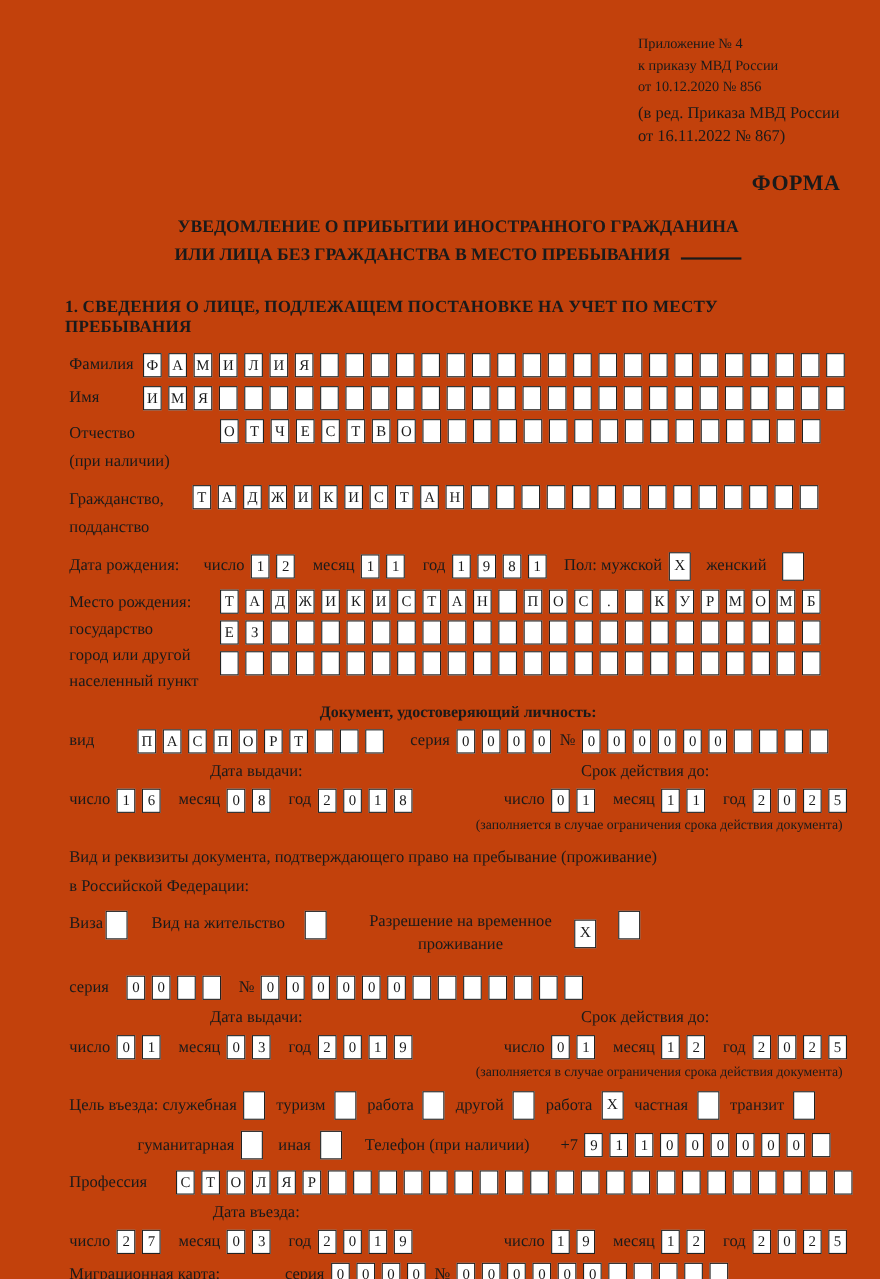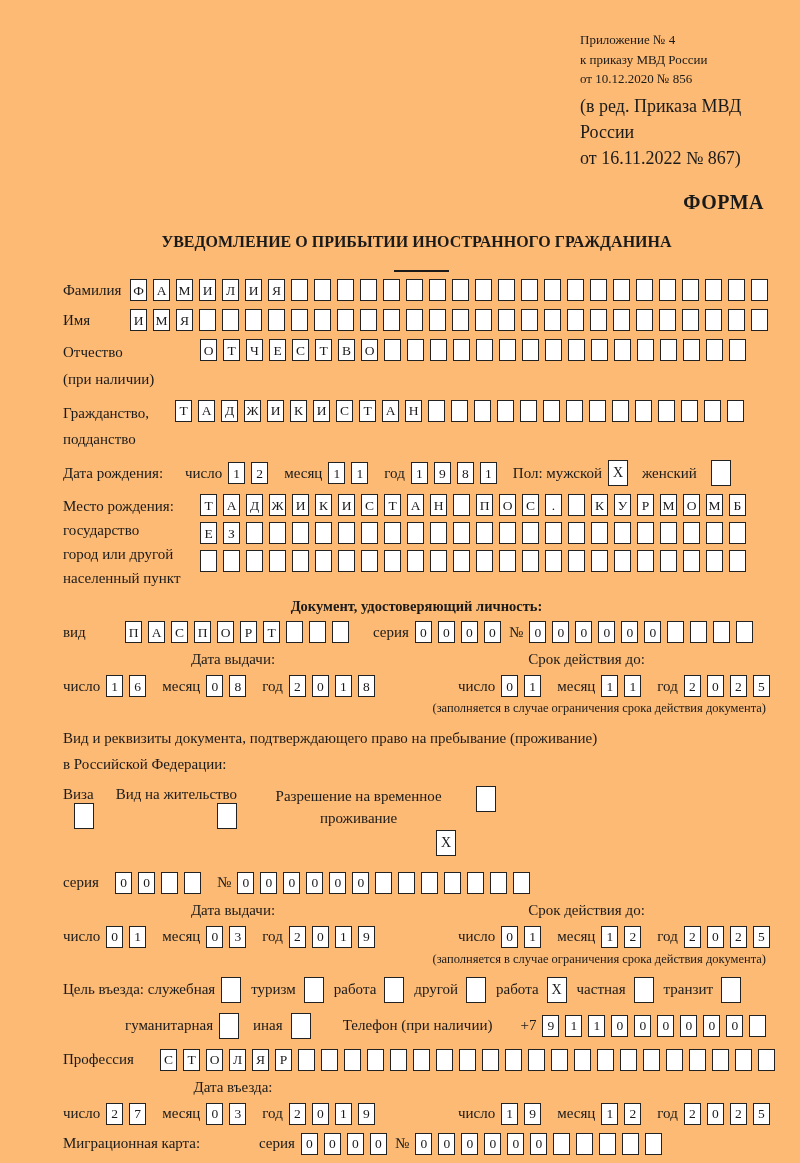--- a/index.html
+++ b/index.html
@@ -1,29 +1,29 @@
 <!DOCTYPE html>
 <html><head>
 <meta charset="utf-8">
 <style>
   * { margin:0; padding:0; box-sizing:border-box; }
   html,body { background:#ffffff; }
   .page {
     width:800px; height:1163px;
-    background:#fdba74;
+    background:#c2410c;
     color:#1a1a1a;
     font-family:"Liberation Serif","DejaVu Serif",serif;
     font-size:15px;
     padding:30px 30px 20px 63px;
     overflow:hidden;
     position:relative;
   }
   
   .hdr { margin-left:auto; width:190px; font-size:13px; line-height:1.5; }
-  .hdr .sub { font-size:18px; margin-top:4px; line-height:1.45; }
+  .hdr .sub { font-size:15px; margin-top:4px; line-height:1.45; }
   .forma { text-align:right; font-weight:bold; font-size:20px; margin:20px 6px 0 0; letter-spacing:.5px; }
   
   .title { text-align:center; font-weight:bold; font-size:16px; line-height:1.55; margin-top:16px; }
   .blank-line { display:inline-block; width:55px; border-bottom:2px solid #1a1a1a; margin-left:10px; vertical-align:baseline; }
   .sect { font-weight:bold; font-size:15.5px; margin:26px 0 14px -4px; letter-spacing:.2px; }
   
   .row { display:flex; align-items:center; margin-bottom:8px; }
   .row.top { align-items:flex-start; }
   .lbl { flex:none; }
   
@@ -45,21 +45,21 @@
   
   .twocol { display:flex; margin-bottom:4px; }
   .col-l { width:340px; flex:none; }
   .col-r { flex:1; }
   .dhead { text-align:center; font-size:15px; margin-bottom:3px; }
   .dgrp { display:flex; align-items:center; }
   .note { font-size:12.5px; text-align:right; margin:2px 4px 10px 0; }
   .para { line-height:1.6; margin-bottom:2px; }
   
   .rvpband { display:flex; align-items:flex-start; margin:10px 0 16px 0; }
-  .rvpband .pair { display:flex; align-items:flex-end;flex-direction:column; }
+  .rvpband .pair { display:flex; align-items:center; }
   .ctr { text-align:center; line-height:1.45; }
   
   .lblcol { flex:none; line-height:1.75; }
   .stack > .cells { margin-bottom:6px; }
 </style>
 </head>
 <body>
 
 <div class="page">
 
@@ -69,23 +69,24 @@
     <div>от 10.12.2020 № 856</div>
     <div class="sub">
       <div>(в ред. Приказа МВД России</div>
       <div>от 16.11.2022 № 867)</div>
     </div>
   </div>
   <div class="forma">ФОРМА</div>
 
   <div class="title">
     <div>УВЕДОМЛЕНИЕ О ПРИБЫТИИ ИНОСТРАННОГО ГРАЖДАНИНА</div>
-    <div><span class="blank-line"></span></div>
-  </div>
-
+    <div><span>ИЛИ ЛИЦА БЕЗ ГРАЖДАНСТВА В МЕСТО ПРЕБЫВАНИЯ</span><span class="blank-line"></span></div>
+  </div>
+
+  <div class="sect">1. СВЕДЕНИЯ О ЛИЦЕ, ПОДЛЕЖАЩЕМ ПОСТАНОВКЕ НА УЧЕТ ПО МЕСТУ ПРЕБЫВАНИЯ</div>
 
   <div class="row">
     <span class="lbl" style="width:67px">Фамилия</span>
     <span class="cells">
         <span class="cell">Ф</span>
         <span class="cell">А</span>
         <span class="cell">М</span>
         <span class="cell">И</span>
         <span class="cell">Л</span>
         <span class="cell">И</span>
@@ -521,21 +522,21 @@
     <span class="cbox" style="margin-left:2px"></span>
     <span class="word">транзит</span>
     <span class="cbox" style="margin-left:2px"></span>
   </div>
 
   <div class="row" style="margin-top:10px">
     <span style="margin-left:62px">гуманитарная</span>
     <span class="cbox"></span>
     <span class="word" style="margin-left:14px">иная</span>
     <span class="cbox" style="margin-left:2px"></span>
-    <span class="word" style="margin-left:32px">Телефон (при наличии)</span>
+    <span class="word" style="margin-left:21px">Телефон (при наличии)</span>
     <span class="word" style="margin-left:22px">+7</span>
     <span class="cells">
         <span class="cell">9</span>
         <span class="cell">1</span>
         <span class="cell">1</span>
         <span class="cell">0</span>
         <span class="cell">0</span>
         <span class="cell">0</span>
         <span class="cell">0</span>
         <span class="cell">0</span>

